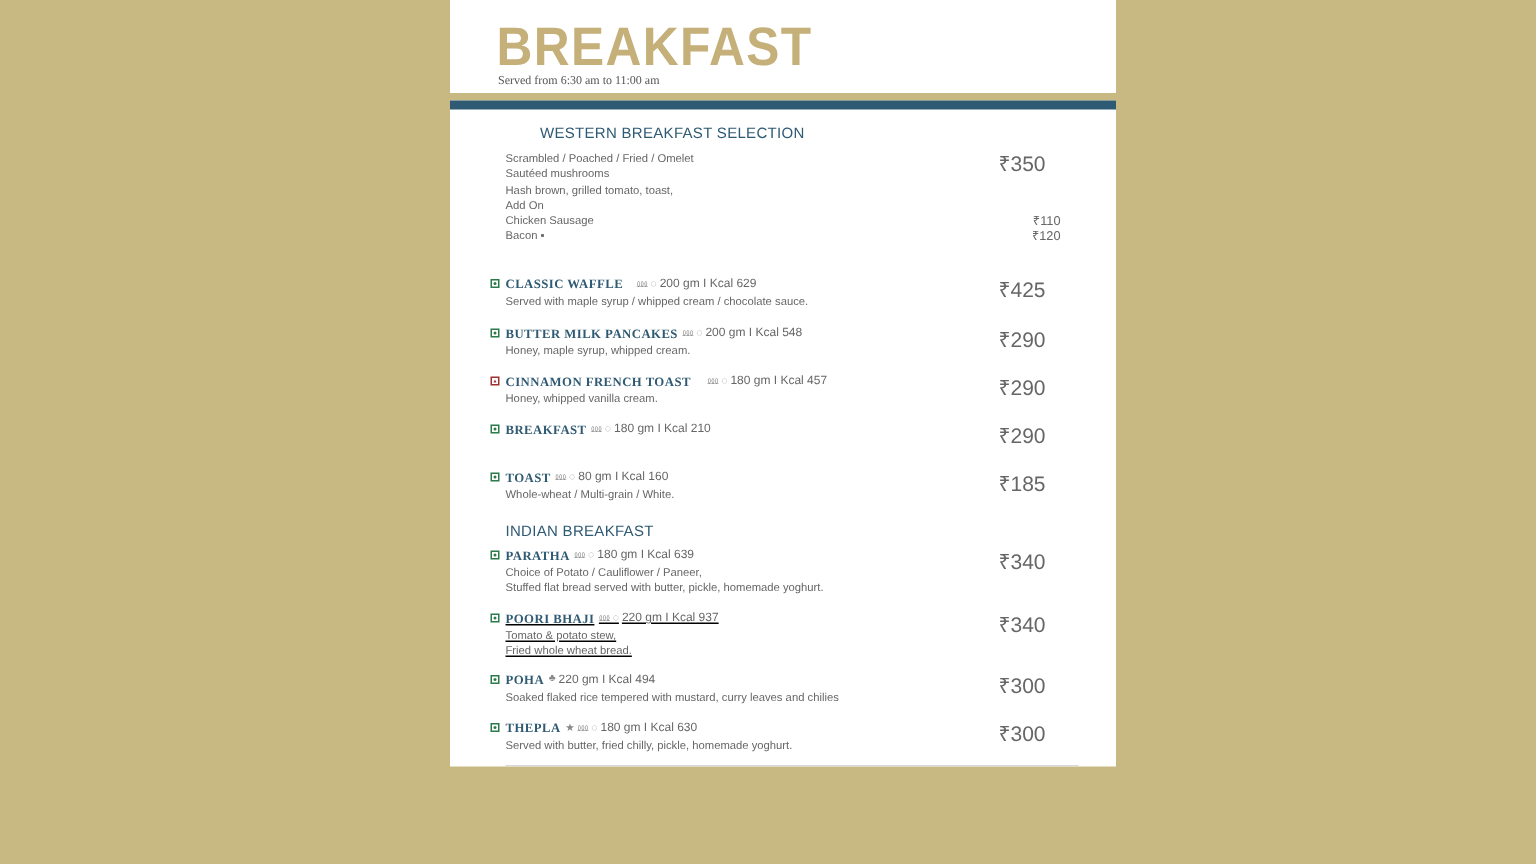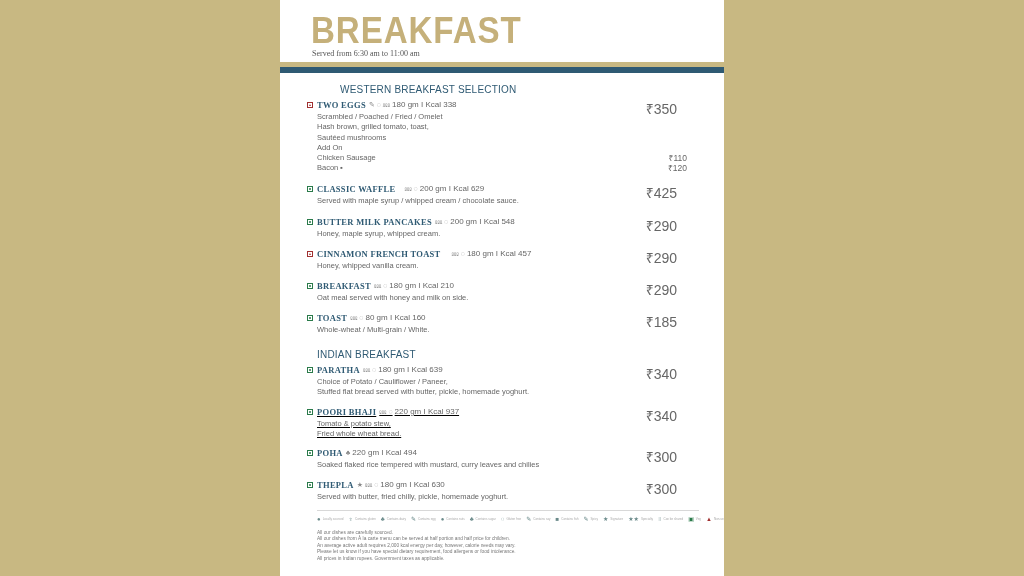--- a/index.html
+++ b/index.html
@@ -4,24 +4,24 @@
   <style>
     * { box-sizing: border-box; margin: 0; padding: 0; }
     html, body { width: 1024px; height: 576px; overflow: hidden; }
     body {
       background: #c8b882;
       font-family: "Liberation Sans", sans-serif;
       position: relative;
     }
     .page {
       position: absolute;
-      left: 280px;
+      left: 300px;
       top: 0;
       width: 444px;
-      height: 576px;
+      height: 511px;
       background: #ffffff;
       overflow: hidden;
     }
     .title {
       position: absolute;
       left: 31px;
       top: 13px;
       font-family: "Liberation Sans", sans-serif;
       font-weight: bold;
       font-size: 36px;
@@ -146,31 +146,25 @@
 
 <div class="page">
   <div class="title">BREAKFAST</div>
   <div class="subtitle">Served from 6:30 am to 11:00 am</div>
   <div class="band-gold"></div>
   <div class="band-blue"></div>
 
   <div class="section-title" style="top:84px;margin-left:23px;">WESTERN BREAKFAST SELECTION</div>
 
   <div class="item" style="top:99px;">
-    <div class="item-head">
-      <span class="nonveg-mark"></span>
-      <span class="item-name">TWO EGGS</span>
-      <span class="item-icons">✎ ◌ ⅏</span>
-      <span class="item-meta">180 gm I Kcal 338</span>
-    </div>
     <span class="item-price">₹350</span>
     <div class="item-desc">
       <div>Scrambled / Poached / Fried / Omelet</div>
+      <div>Sautéed mushrooms</div>
       <div>Hash brown, grilled tomato, toast,</div>
-      <div>Sautéed mushrooms</div>
       <div>Add On</div>
       <div class="addon-row">
         <span>Chicken Sausage</span>
         <span class="addon-price">₹110</span>
       </div>
       <div class="addon-row">
         <span>Bacon ▪</span>
         <span class="addon-price">₹120</span>
       </div>
     </div>
@@ -216,23 +210,20 @@
   </div>
 
   <div class="item" style="top:280px;">
     <div class="item-head">
       <span class="veg-mark"></span>
       <span class="item-name">BREAKFAST</span>
       <span class="item-icons">⅏ ◌</span>
       <span class="item-meta">180 gm I Kcal 210</span>
     </div>
     <span class="item-price">₹290</span>
-    <div class="item-desc">
-      <div>Oat meal served with honey and milk on side.</div>
-    </div>
   </div>
 
   <div class="item" style="top:312px;">
     <div class="item-head">
       <span class="veg-mark"></span>
       <span class="item-name">TOAST</span>
       <span class="item-icons">⅏ ◌</span>
       <span class="item-meta">80 gm I Kcal 160</span>
     </div>
     <span class="item-price">₹185</span>

